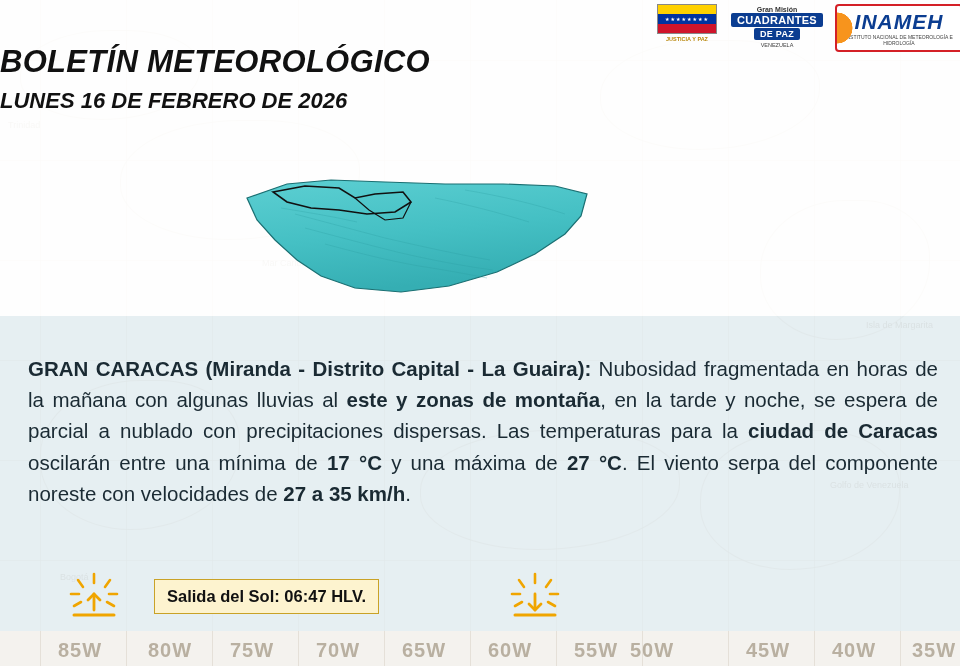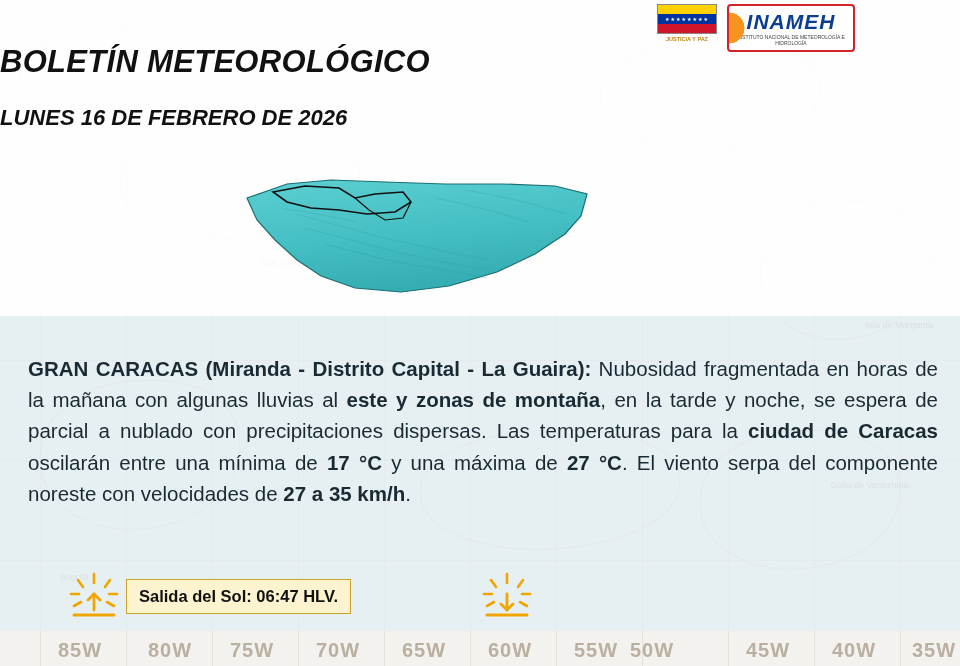--- a/index.html
+++ b/index.html
@@ -123,21 +123,21 @@
   .titles {
     position: absolute; top: 44px; left: 0; right: 0;
     z-index: 5;
   }
   .title-1, .title-2 {
     font-size: 31px; font-weight: bold; font-style: italic;
     color: #111; line-height: 1.18; letter-spacing: .3px;
   }
   .title-3 {
     font-size: 22px; font-weight: bold; font-style: italic;
-    color: #111; margin-top: 24px;
+    color: #111; margin-top: 7px;
   }
 
   
   .map-figure {
     position: absolute; top: 168px; left: 235px;
     width: 400px; height: 140px;
     z-index: 5;
   }
 
   
@@ -153,21 +153,21 @@
   .forecast b { font-weight: bold; }
 
   
   .sunbar {
     position: absolute;
     left: 0; right: 0; top: 566px; height: 60px;
     display: flex; align-items: center;
     z-index: 5;
   }
   .sun-item { display: flex; align-items: center; }
-  .sun-item.sunrise { margin-left: 68px; }
+  .sun-item.sunrise { margin-left: 68px; gap: 28px; }
   .sun-item.sunset { margin-left: 130px; }
   .sun-icon { width: 52px; height: 48px; position: relative; }
   .sun-chip {
     background: #fdf3cf;
     border: 1px solid #c9a227;
     padding: 7px 12px;
     margin-left: 6px;
     font-size: 16.5px;
     font-weight: bold;
     color: #111;
@@ -233,20 +233,26 @@
     <div class="logo-flag">
       <div class="flag-bars">
         <div class="b y"></div>
         <div class="b bl"></div>
         <div class="b r"></div>
         <div class="flag-stars">★★★★★★★★</div>
       </div>
       <div class="flag-caption">JUSTICIA Y PAZ</div>
     </div>
 
+    <div class="logo-cuadrantes">
+      <div class="cuad-top">Gran Misión</div>
+      <div class="cuad-band">CUADRANTES</div>
+      <div class="cuad-band" style="margin-top:1px;font-size:9px;">DE PAZ</div>
+      <div class="cuad-sub">VENEZUELA</div>
+    </div>
 
     <div class="logo-inameh">
       <div class="inameh-swoosh"></div>
       <div class="inameh-word">INAMEH</div>
       <div class="inameh-sub">INSTITUTO NACIONAL DE METEOROLOGÍA E HIDROLOGÍA</div>
     </div>
   </div>
 
   <div class="titles">
     <div class="title-1">BOLETÍN METEOROLÓGICO</div>

